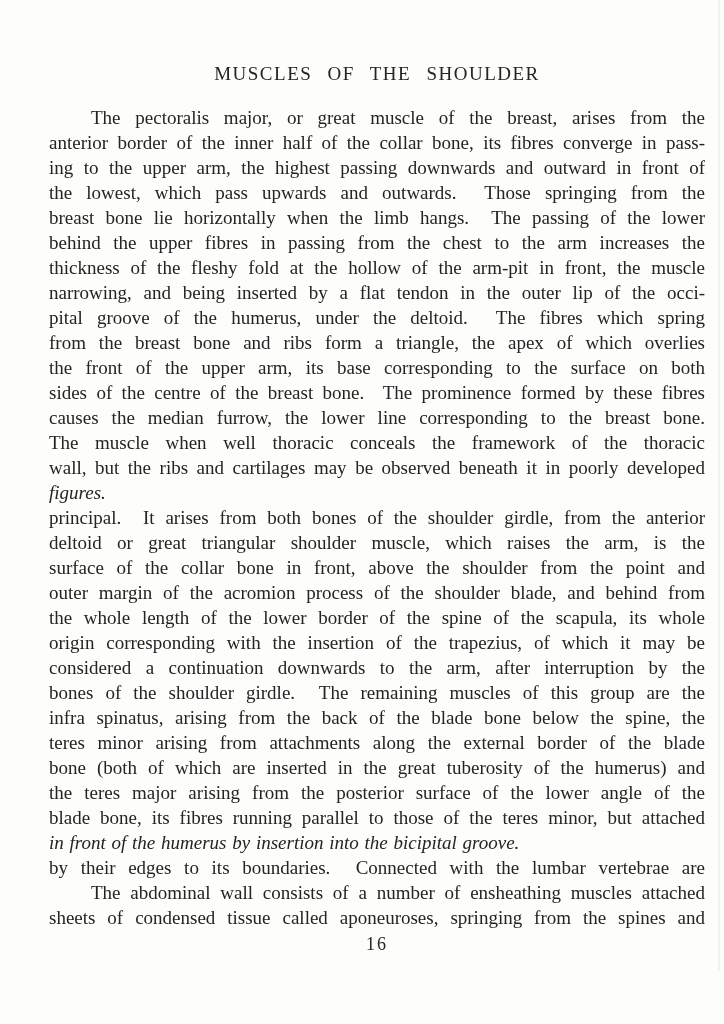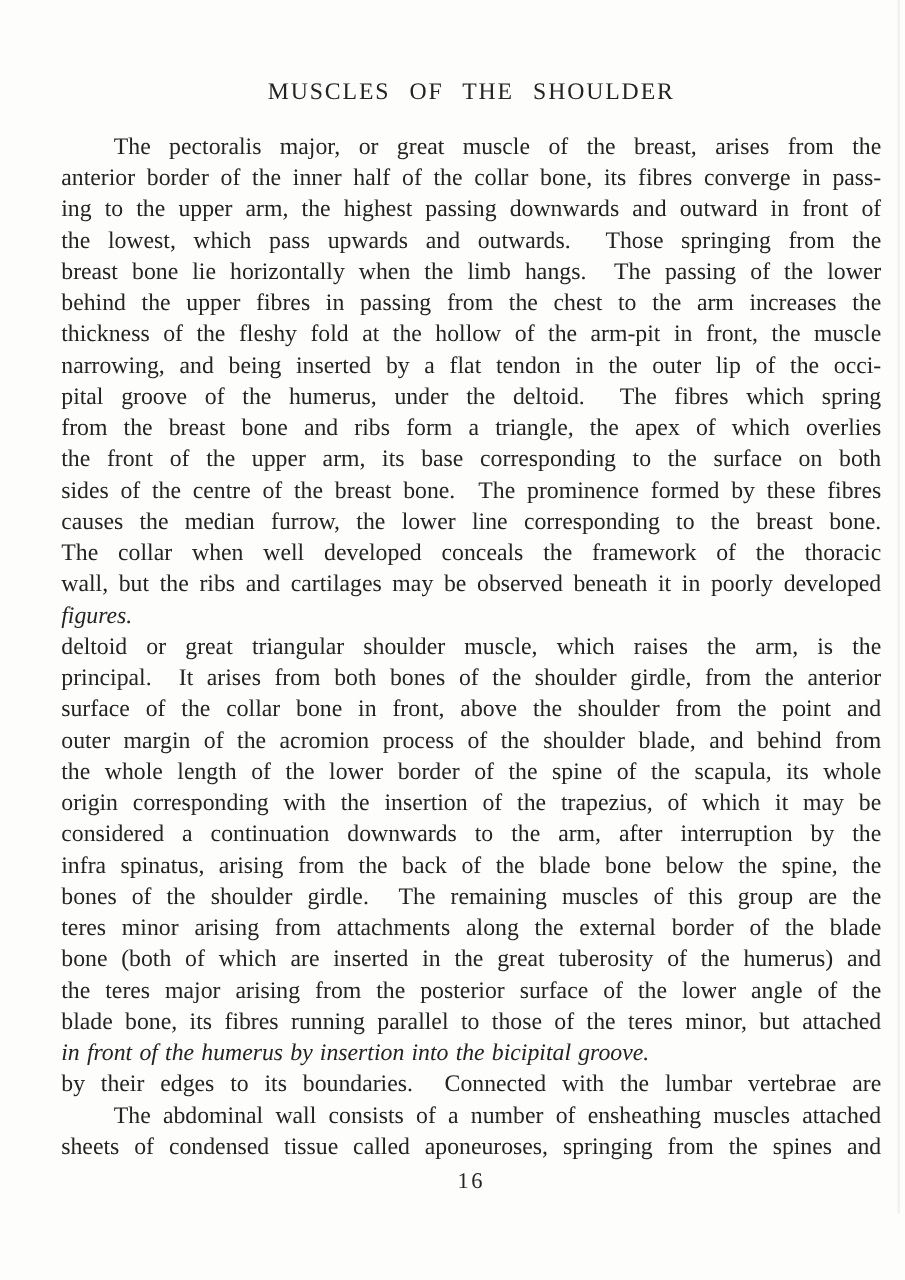--- a/index.html
+++ b/index.html
@@ -79,34 +79,34 @@
           <div class="line">the lowest, which pass upwards and outwards.&nbsp; Those springing from the</div>
           <div class="line">breast bone lie horizontally when the limb hangs.&nbsp; The passing of the lower</div>
           <div class="line">behind the upper fibres in passing from the chest to the arm increases the</div>
           <div class="line">thickness of the fleshy fold at the hollow of the arm-pit in front, the muscle</div>
           <div class="line">narrowing, and being inserted by a flat tendon in the outer lip of the occi-</div>
           <div class="line">pital groove of the humerus, under the deltoid.&nbsp; The fibres which spring</div>
           <div class="line">from the breast bone and ribs form a triangle, the apex of which overlies</div>
           <div class="line">the front of the upper arm, its base corresponding to the surface on both</div>
           <div class="line">sides of the centre of the breast bone.&nbsp; The prominence formed by these fibres</div>
           <div class="line">causes the median furrow, the lower line corresponding to the breast bone.</div>
-          <div class="line">The collar when well developed conceals the framework of the thoracic</div>
+          <div class="line">The muscle when well thoracic conceals the framework of the thoracic</div>
           <div class="line">wall, but the ribs and cartilages may be observed beneath it in poorly developed</div>
           <div class="line endline">figures.</div>
         </div>
         <div class="para">
+          <div class="line">principal.&nbsp; It arises from both bones of the shoulder girdle, from the anterior</div>
           <div class="line">deltoid or great triangular shoulder muscle, which raises the arm, is the</div>
-          <div class="line">principal.&nbsp; It arises from both bones of the shoulder girdle, from the anterior</div>
           <div class="line">surface of the collar bone in front, above the shoulder from the point and</div>
           <div class="line">outer margin of the acromion process of the shoulder blade, and behind from</div>
           <div class="line">the whole length of the lower border of the spine of the scapula, its whole</div>
           <div class="line">origin corresponding with the insertion of the trapezius, of which it may be</div>
           <div class="line">considered a continuation downwards to the arm, after interruption by the</div>
+          <div class="line">bones of the shoulder girdle.&nbsp; The remaining muscles of this group are the</div>
           <div class="line">infra spinatus, arising from the back of the blade bone below the spine, the</div>
-          <div class="line">bones of the shoulder girdle.&nbsp; The remaining muscles of this group are the</div>
           <div class="line">teres minor arising from attachments along the external border of the blade</div>
           <div class="line">bone (both of which are inserted in the great tuberosity of the humerus) and</div>
           <div class="line">the teres major arising from the posterior surface of the lower angle of the</div>
           <div class="line">blade bone, its fibres running parallel to those of the teres minor, but attached</div>
           <div class="line endline">in front of the humerus by insertion into the bicipital groove.</div>
         </div>
         <div class="para">
           <div class="line">by their edges to its boundaries.&nbsp; Connected with the lumbar vertebrae are</div>
           <div class="line first">The abdominal wall consists of a number of ensheathing muscles attached</div>
           <div class="line">sheets of condensed tissue called aponeuroses, springing from the spines and</div>

